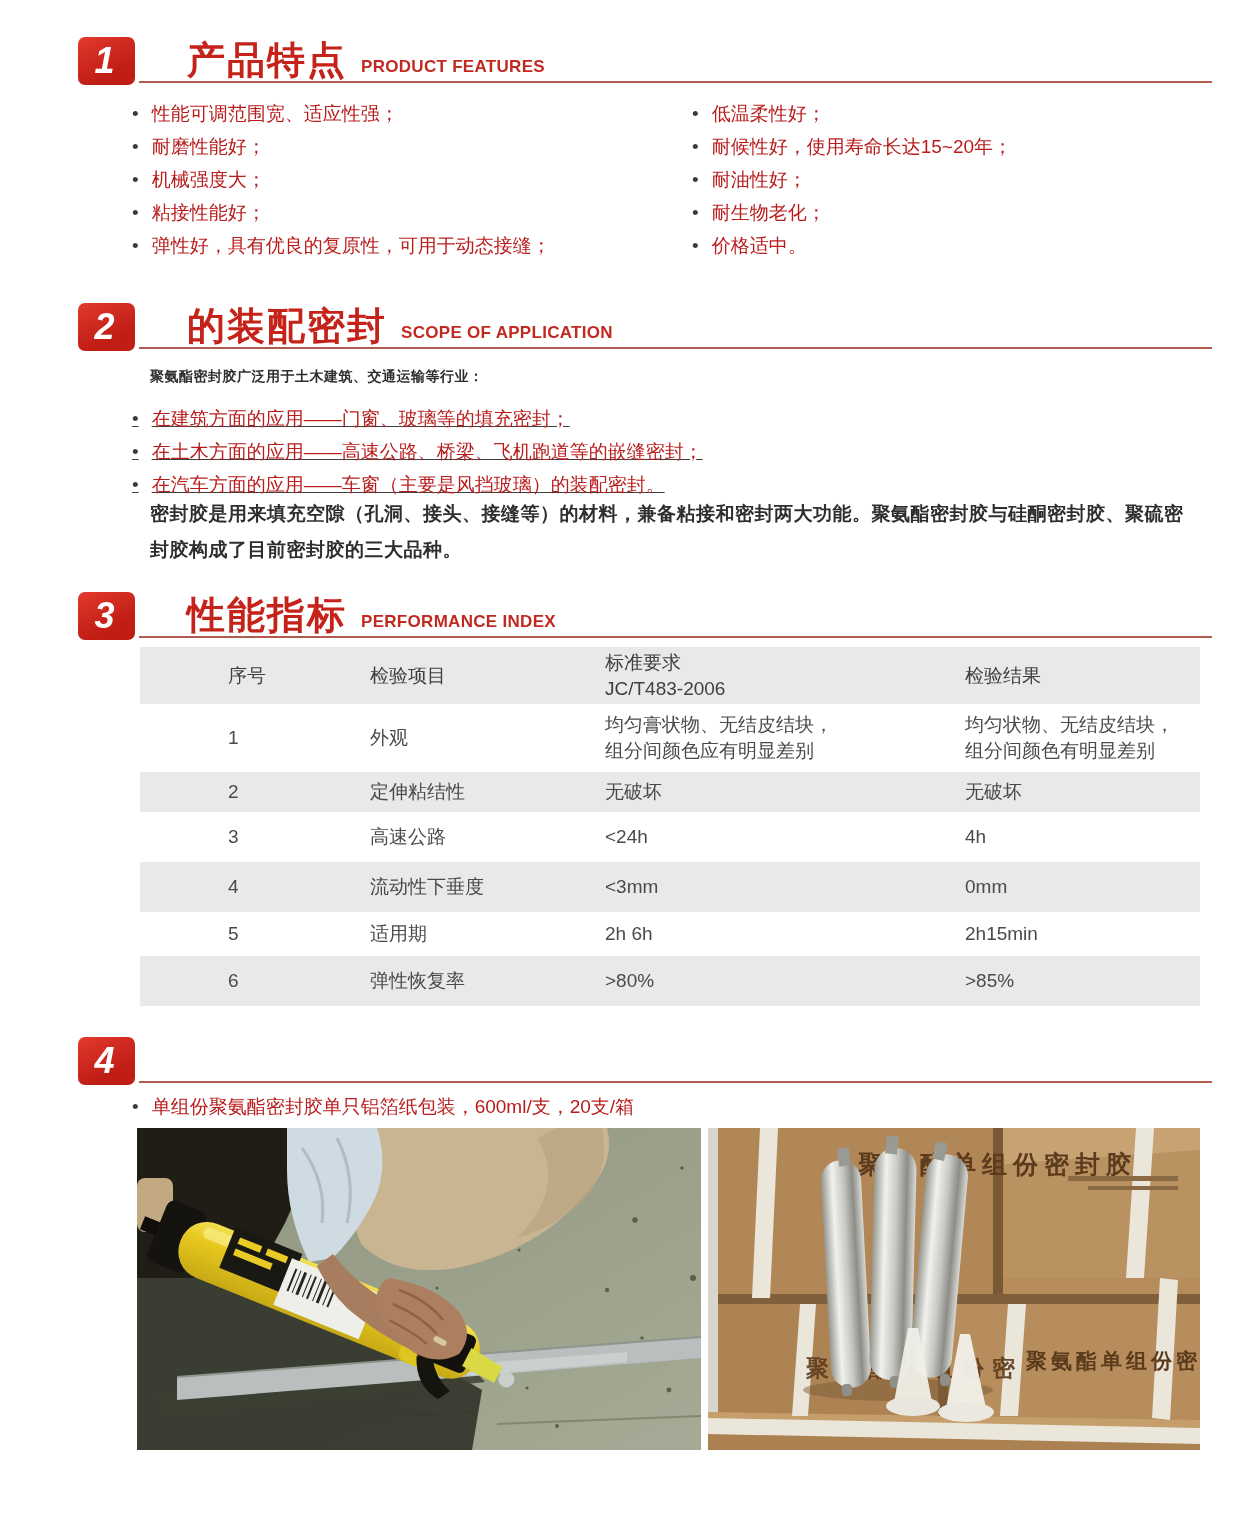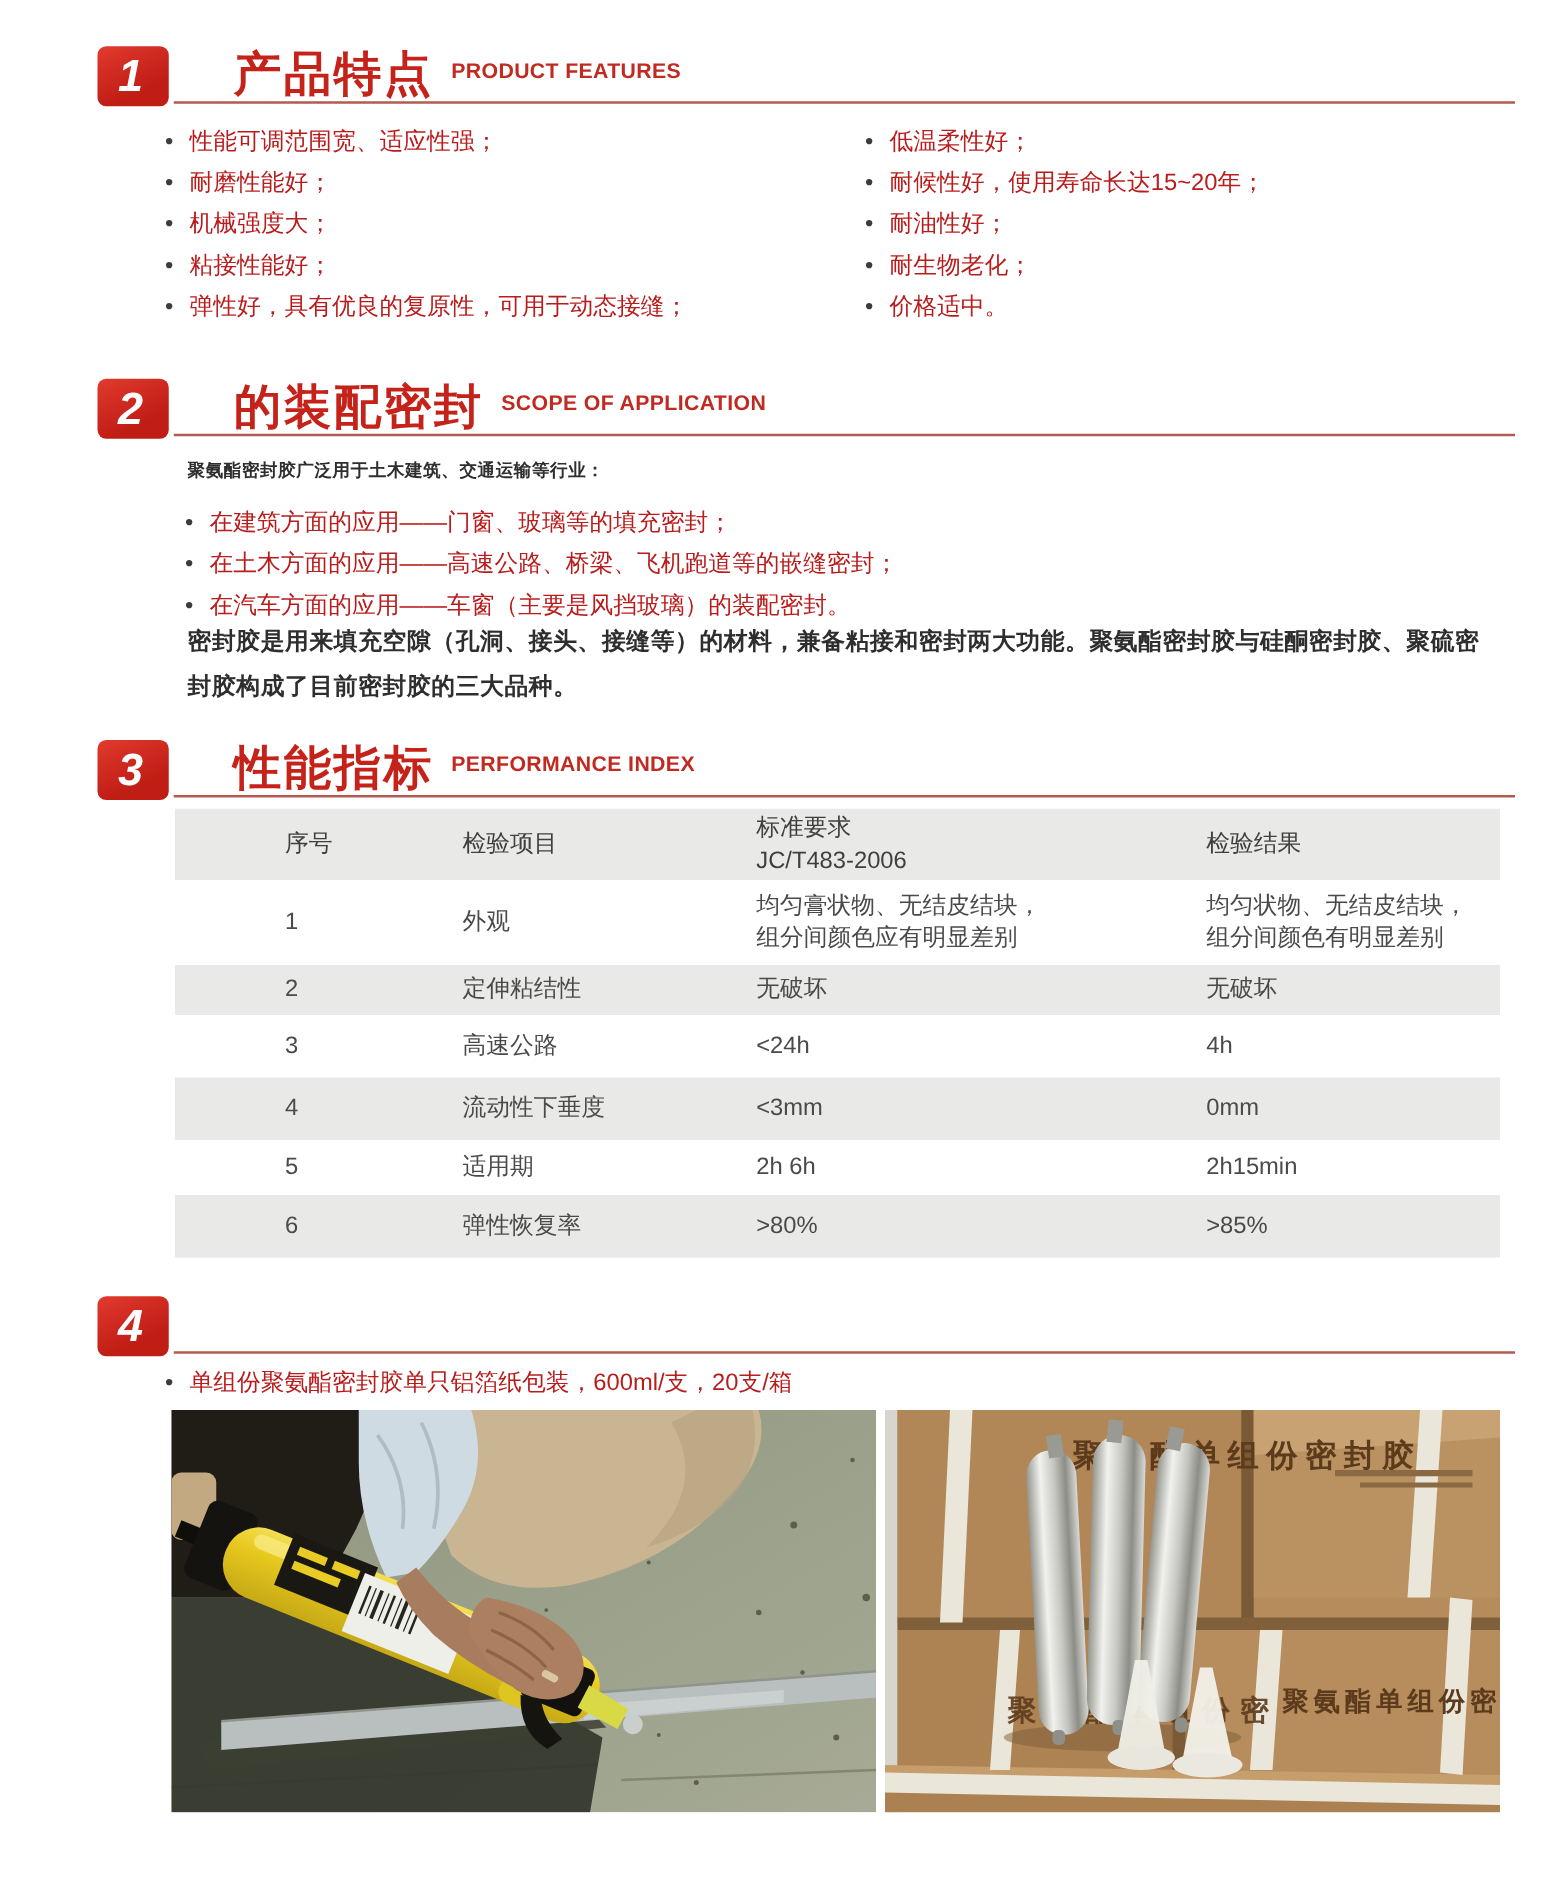--- a/index.html
+++ b/index.html
@@ -8,30 +8,30 @@
 
   
   .sec{position:absolute;left:0;width:1250px;height:50px;}
   .sec .badge{position:absolute;left:78px;top:0;width:57px;height:48px;z-index:2;
       background:linear-gradient(155deg,#e23a2e 0%,#c01d15 70%);border-radius:7px;
       color:#fff;font-weight:bold;font-style:italic;font-size:36px;
       display:flex;align-items:center;justify-content:center;padding-right:4px;box-sizing:border-box;}
   .sec .underline{position:absolute;left:139px;right:38px;top:44px;height:2px;background:#b15b51;}
   .sec .titles{position:absolute;left:151px;top:0;height:44px;display:flex;align-items:flex-end;gap:14px;margin-left:36px;}
   .sec .zh{font-size:38px;line-height:42px;font-weight:bold;color:#c5221a;letter-spacing:2px;}
-  .sec .en{font-size:17px;font-weight:bold;color:#c12a20;padding-bottom:14px;letter-spacing:0.3px;}
+  .sec .en{font-size:17px;font-weight:bold;color:#c12a20;padding-bottom:4px;letter-spacing:0.3px;}
 
   
   .blist{position:absolute;}
   .bitem{display:flex;align-items:center;height:33px;font-size:19px;line-height:24px;color:#b91c1c;}
   .bitem::before{content:"•";color:#3c3c3c;font-size:19px;line-height:24px;margin-right:13px;}
 
   
   .scope-lead{position:absolute;left:150px;top:368px;font-size:14px;font-weight:bold;color:#2e2e2e;letter-spacing:0.5px;}
-  .scope-items{position:absolute;left:148px;top:402px;}
+  .scope-items{position:absolute;left:132px;top:402px;text-decoration:underline;}
   .scope-note{position:absolute;left:150px;top:496px;width:1042px;font-size:19px;font-weight:bold;
       color:#2e2e2e;line-height:36px;letter-spacing:0.5px;}
 
   
   .ptable{position:absolute;left:140px;top:647px;width:1060px;font-size:19px;color:#4a4a4a;}
   .trow{display:grid;grid-template-columns:230px 235px 360px 1fr;align-items:center;}
   .trow>div{white-space:pre-line;line-height:26px;padding-right:14px;}
   .trow>div:first-child{padding-left:88px;}
   .gray{background:#e9e9e7;}
   .hrow{min-height:57px;color:#3f3f3f;}

